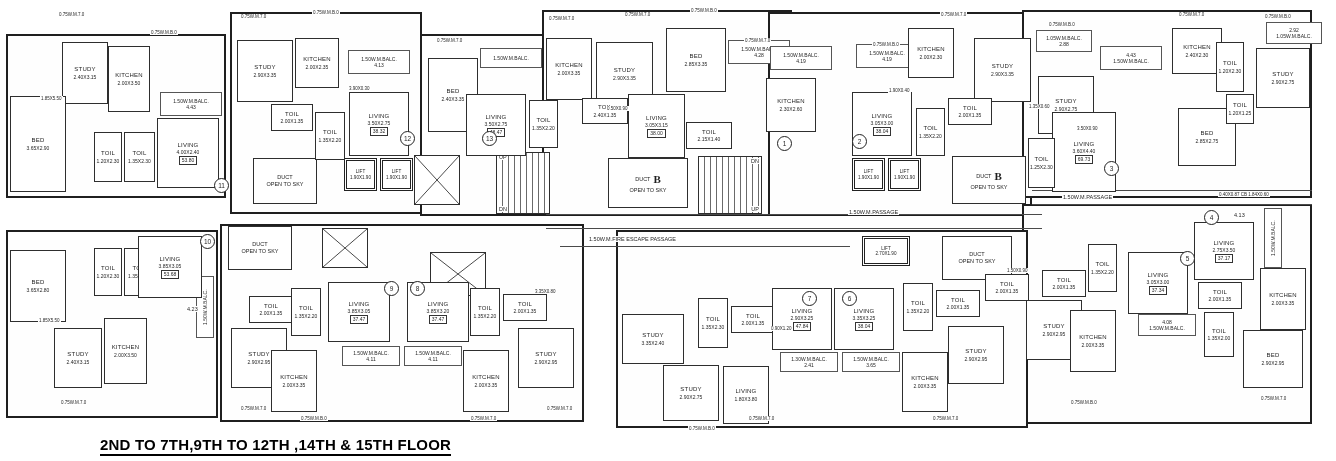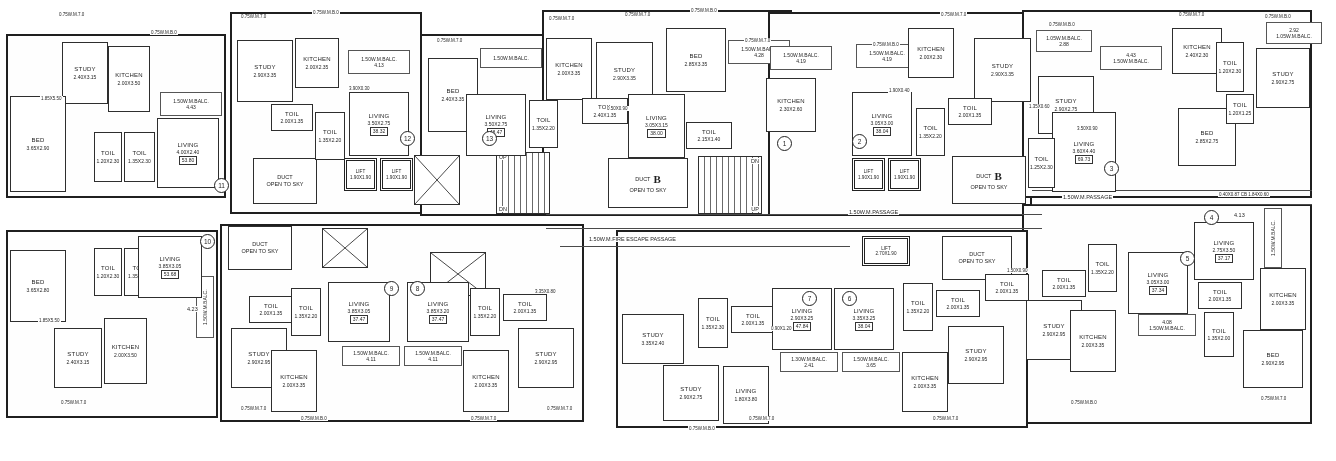--- a/index.html
+++ b/index.html
@@ -37,20 +37,21 @@
         background:#fff;font-size:6.5px;display:flex;align-items:center;justify-content:center;z-index:5;}
   .lbl{position:absolute;font-size:4.5px;background:#fff;white-space:nowrap;padding:0 1px;z-index:4;}
   .hline{position:absolute;height:1px;background:#4a4a4a;z-index:1;}
   #title{position:absolute;left:100px;top:436px;font-size:15px;font-weight:bold;color:#000;
          border-bottom:2px solid #000;padding-bottom:1px;letter-spacing:.2px;z-index:6;}
 </style>
 </head>
 <body>
 
 <div id="plan" style="--ink: #1f1f1f; --paper: #ffffff;">
+  <div id="title">2ND TO 7TH,9TH TO 12TH ,14TH &amp; 15TH FLOOR</div>
 <div class="block" style="left: 6px; top: 34px; width: 220px; height: 164px;"></div>
     <div class="block" style="left: 230px; top: 12px; width: 192px; height: 202px;"></div>
     <div class="block" style="left: 420px; top: 34px; width: 140px; height: 182px;"></div>
     <div class="block" style="left: 542px; top: 10px; width: 250px; height: 206px;"></div>
     <div class="block" style="left: 768px; top: 12px; width: 264px; height: 204px;"></div>
     <div class="block" style="left: 1022px; top: 10px; width: 290px; height: 188px;"></div>
     <div class="block" style="left: 1022px; top: 204px; width: 290px; height: 220px;"></div>
     <div class="block" style="left: 6px; top: 230px; width: 212px; height: 188px;"></div>
     <div class="block" style="left: 220px; top: 224px; width: 364px; height: 198px;"></div>
     <div class="block" style="left: 616px; top: 230px; width: 412px; height: 198px;"></div>

